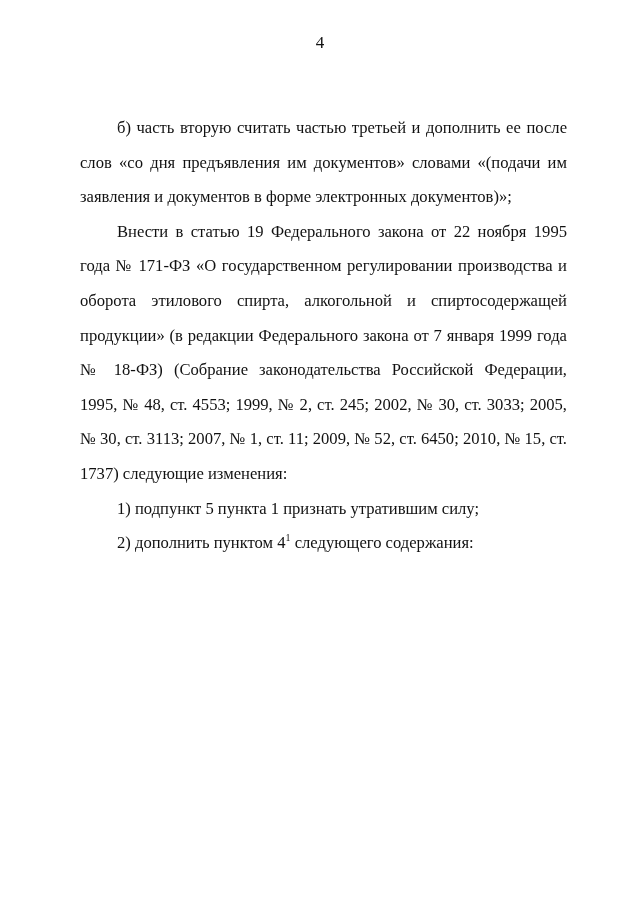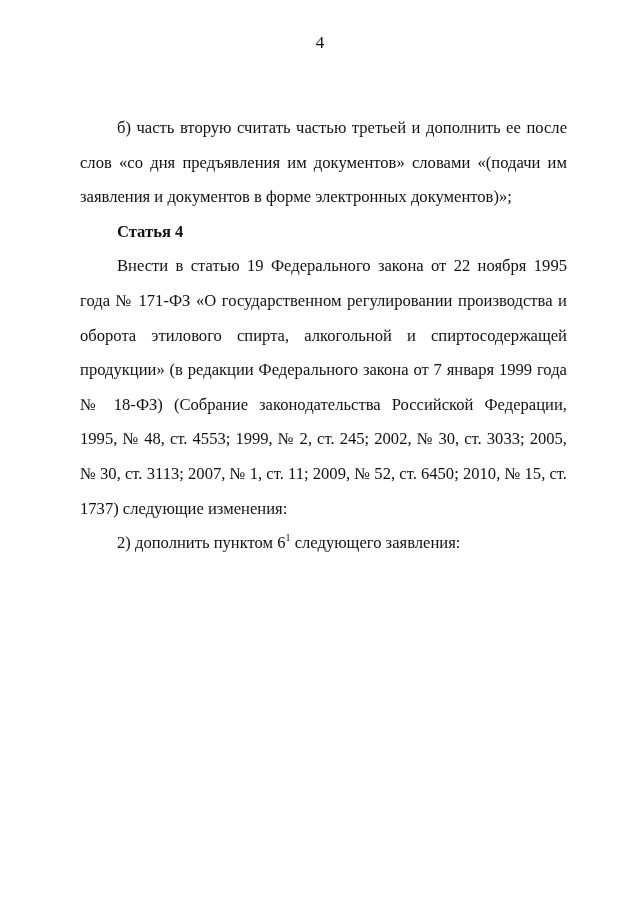--- a/index.html
+++ b/index.html
@@ -64,22 +64,22 @@
 
 <div class="page">
 
   <div class="page-number">4</div>
 
   <div class="body-text">
 
     <p class="para last-left">б) часть вторую считать частью третьей и дополнить ее после слов «со дня предъявления им документов» словами «(подачи им заявления и документов в форме электронных документов)»;</p>
 
 
-    <p class="heading">Статья 4</p>
 
     <p class="para last-left">Внести в статью 19 Федерального закона от 22 ноября 1995 года № 171-ФЗ «О государственном регулировании производства и оборота этилового спирта, алкогольной и спиртосодержащей продукции» (в редакции Федерального закона от 7 января 1999 года № 18-ФЗ) (Собрание законодательства Российской Федерации, 1995, № 48, ст. 4553; 1999, № 2, ст. 245; 2002, № 30, ст. 3033; 2005, № 30, ст. 3113; 2007, № 1, ст. 11; 2009, № 52, ст. 6450; 2010, № 15, ст. 1737) следующие изменения:</p>
 
+    <p class="para last-left">1) подпункт 5 пункта 1 признать утратившим силу;</p>
 
-    <p class="para last-left"><span>2) дополнить пунктом 6</span><sup>1</sup><span> следующего заявления:</span></p>
+    <p class="para last-left"><span>2) дополнить пунктом 4</span><sup>1</sup><span> следующего содержания:</span></p>
 
 
   </div>
 </div>
 
 </body></html>

